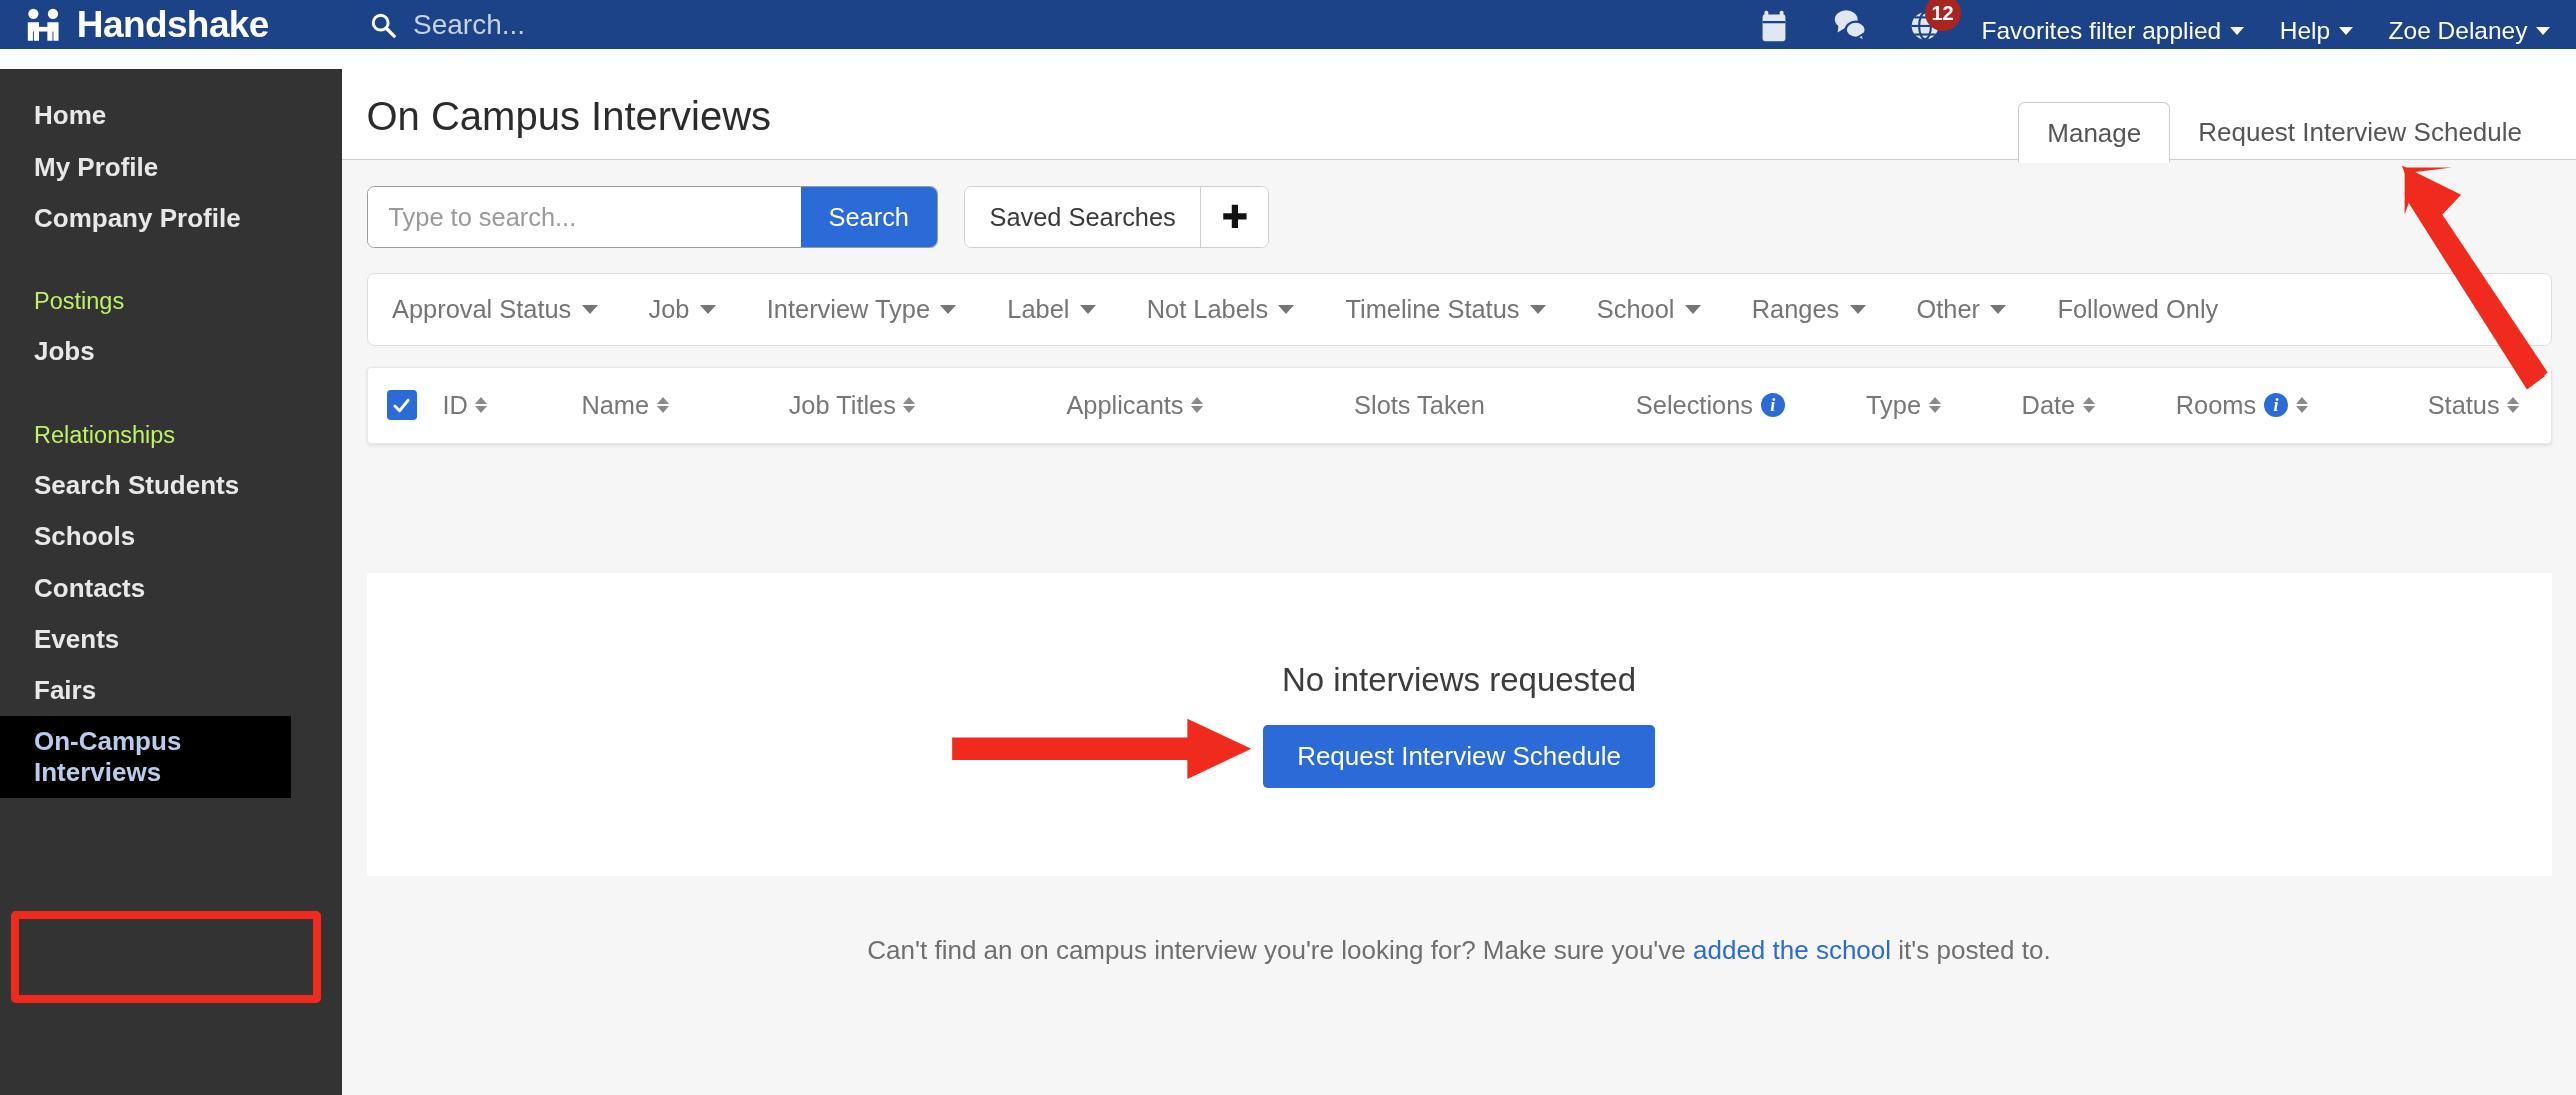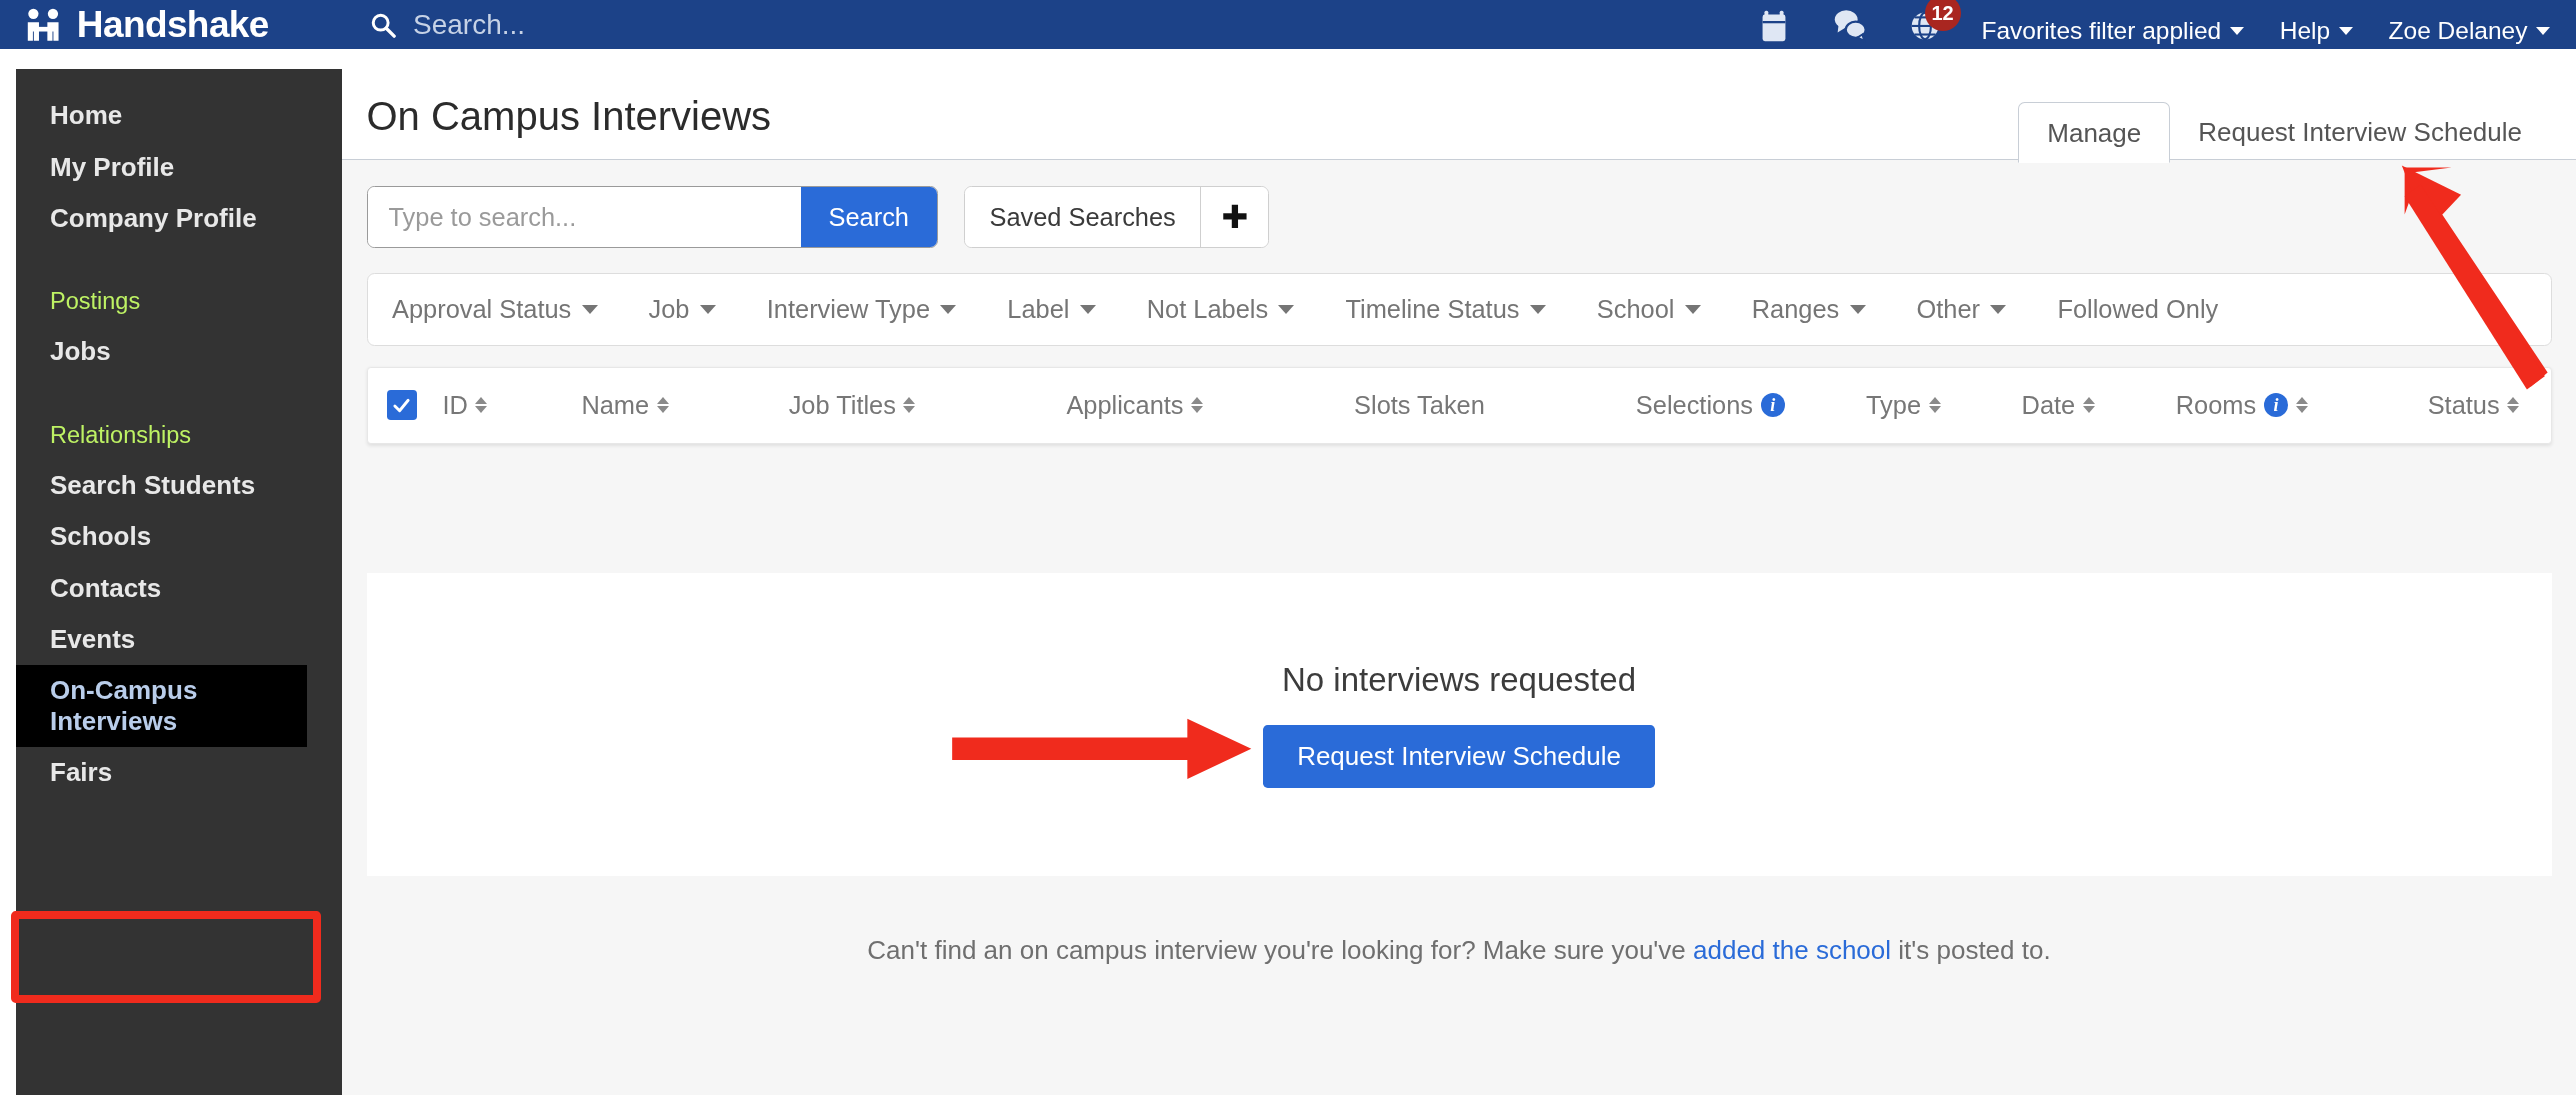--- a/index.html
+++ b/index.html
@@ -50,21 +50,21 @@
     gap: 8.5px; cursor: pointer; white-space: nowrap;
   }
   .caret-down {
     width: 0; height: 0; border-left: 7.5px solid transparent;
     border-right: 7.5px solid transparent; border-top: 8.5px solid currentColor;
     display: inline-block;
   }
 
   
   .sidebar {
-    position: absolute; left: 16px; top: 69px; width: 342px; height: 1026px;
+    position: absolute; left: 0; top: 69px; width: 342px; height: 1026px;
     background: #333333; padding-top: 21px;
   }
   .side-item {
     color: #e8e8e8; font-size: 26px; font-weight: bold;
     padding: 10.3px 0 10.3px 34px; cursor: pointer; line-height: 1.18;
   }
   .side-group {
     color: #bef264; font-size: 23.5px; font-weight: normal;
     padding: 10.3px 0 10.3px 34px; margin-top: 34px; line-height: 1.18;
   }
@@ -295,22 +295,22 @@
 
     <div class="side-group">Postings</div>
     <div class="side-item">Jobs</div>
 
     <div class="side-group">Relationships</div>
     <div class="side-item">Search Students</div>
     <div class="side-item">Schools</div>
     <div class="side-item">Contacts</div>
 
     <div class="side-item">Events</div>
+    <div class="side-item">Fairs</div>
     <div class="side-item active">On-Campus Interviews</div>
-    <div class="side-item">Fairs</div>
   </nav>
 
   <main class="main">
 
     <div class="page-head">
       <h1 class="page-title">On Campus Interviews</h1>
       <div class="tabs">
         <div class="tab active">Manage</div>
         <div class="tab">Request Interview Schedule</div>
       </div>

